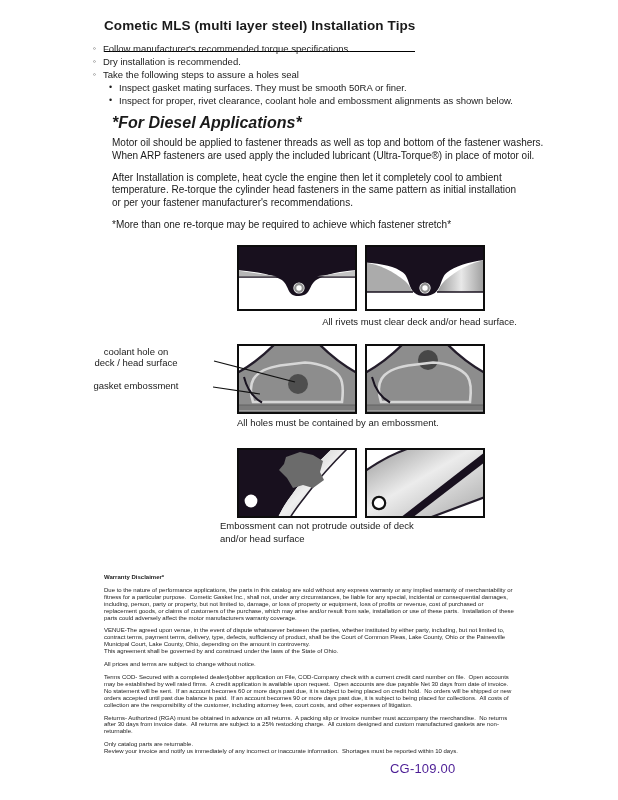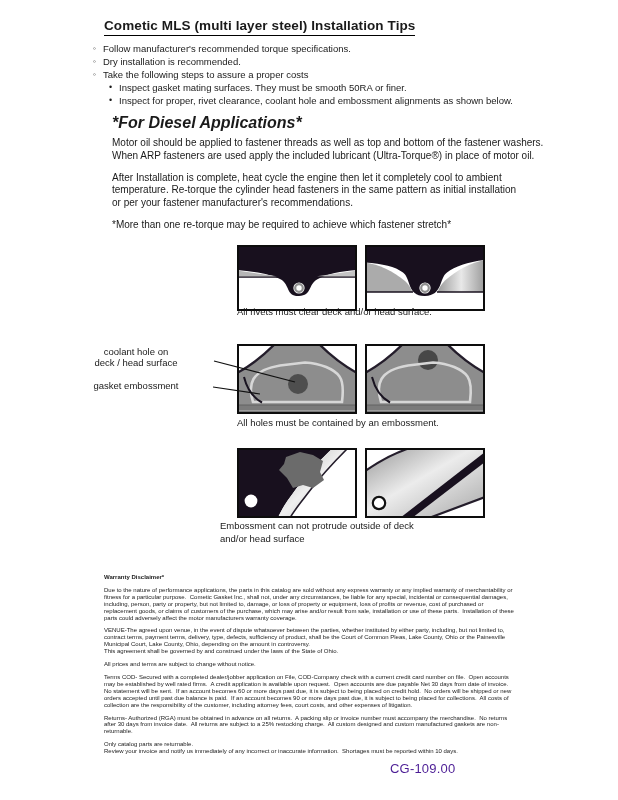--- a/index.html
+++ b/index.html
@@ -4,21 +4,21 @@
 <style>
   * { margin:0; padding:0; box-sizing:border-box; }
   html,body { background:#ffffff; }
   .page {
     position:relative; width:618px; height:800px; background:#ffffff;
     font-family:"Liberation Sans", sans-serif; color:#1a1a1a; overflow:hidden;
   }
   .abs { position:absolute; }
   .title {
     font-size:13.5px; font-weight:bold; letter-spacing:.1px;
-    border-bottom:1.6px solid #000; padding-bottom:2px; display:inline-block;
+    border-bottom:1.6px solid #000; padding-bottom:18px; display:inline-block;
   }
   .body-text { font-size:10px; line-height:12.8px; white-space:pre-wrap; }
   .bullets { font-size:9.5px; line-height:13px; }
   .bullet-row { display:flex; }
   .bullet-row .marker { width:10px; flex:none; font-size:8px; line-height:13px; text-align:left; }
   .bullet-row.sub { margin-left:16px; }
   .bullet-row.sub .marker { font-size:9px; }
   .section-heading { font-size:16px; font-weight:bold; margin-bottom:5px;font-style:italic; }
   .para { margin-bottom:9px; }
   .rw-header { width:120px; text-align:center; font-size:11px; font-weight:bold; letter-spacing:.4px;margin-top:28px; }
@@ -44,21 +44,21 @@
     <div class="bullet-row">
       <span class="marker">◦</span>
       <span>Follow manufacturer's recommended torque specifications.</span>
     </div>
     <div class="bullet-row">
       <span class="marker">◦</span>
       <span>Dry installation is recommended.</span>
     </div>
     <div class="bullet-row">
       <span class="marker">◦</span>
-      <span>Take the following steps to assure a proper costs</span>
+      <span>Take the following steps to assure a holes seal</span>
     </div>
     <div class="bullet-row sub">
       <span class="marker">•</span>
       <span>Inspect gasket mating surfaces.  They must be smooth 50RA or finer.</span>
     </div>
     <div class="bullet-row sub">
       <span class="marker">•</span>
       <span>Inspect for proper, rivet clearance, coolant hole and embossment alignments as shown below.</span>
     </div>
   </div>
@@ -105,21 +105,21 @@
       <path d="M120,15 C106,17.5 92,25 80,35.5 C76.5,38.8 74,43 72.5,47 H120 Z" fill="url(#w1g)"></path>
       <line x1="0" y1="47" x2="48" y2="47" stroke="#18101e" stroke-width="1.6"></line>
       <line x1="72" y1="47" x2="120" y2="47" stroke="#18101e" stroke-width="1.6"></line>
       <g>
         <circle cx="60" cy="43" r="5.6" fill="#ffffff"></circle>
         <circle cx="60" cy="43" r="3.8" fill="none" stroke="#909090" stroke-width="2.2"></circle>
       </g>
       <rect x="1" y="1" width="118" height="64" fill="none" stroke="#0d0d0d" stroke-width="2"></rect>
     </svg>
   </div>
-  <div class="abs caption" style="left:237px; top:306px; width:280px;">All rivets must clear deck and/or head surface.</div>
+  <div class="abs caption" style="left:237px; top:316px; width:280px;text-align:right;">All rivets must clear deck and/or head surface.</div>
 
   <div class="abs rw-header" style="left:237px; top:330px;">RIGHT</div>
   <div class="abs rw-header" style="left:365px; top:330px;">WRONG</div>
 
   <div class="abs diagram-label" style="left:60px; top:346px;">coolant hole on
 deck / head surface</div>
   <div class="abs diagram-label" style="left:60px; top:380px;">gasket embossment</div>
 
   <div class="abs" style="left:237px; top:344px;">
     <svg class="diagram" viewBox="0 0 120 70" width="120" height="70">

